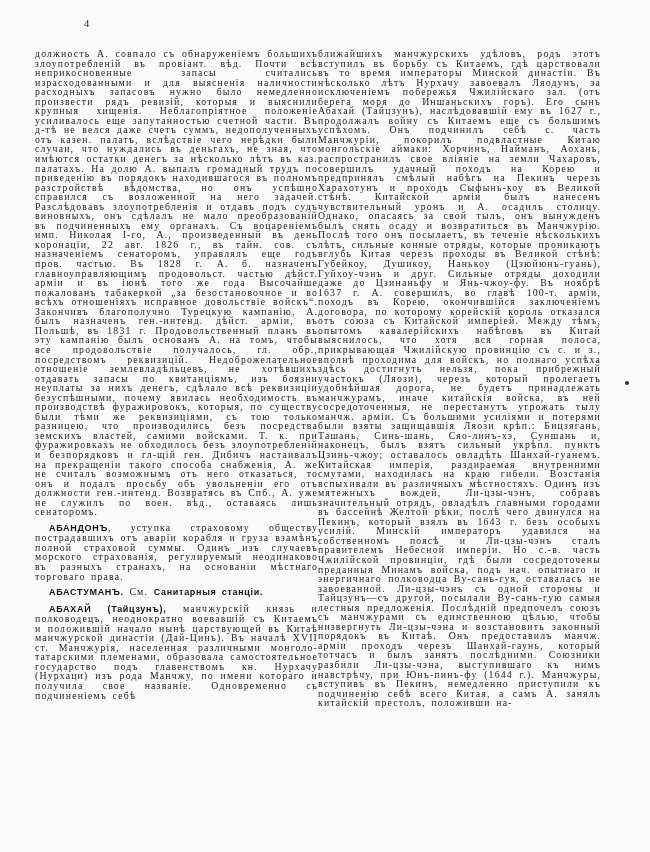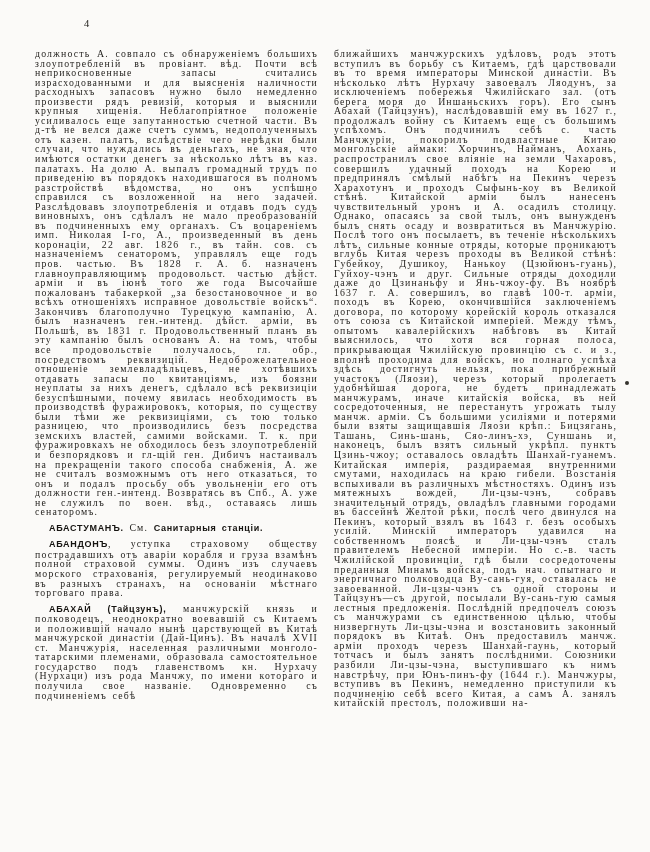--- a/index.html
+++ b/index.html
@@ -25,21 +25,21 @@
     text-align: center;
     font-family: "Liberation Sans", sans-serif;
     font-weight: 700;
     font-size: 12px;
     letter-spacing: 0.4px;
     color: #181613;
   }
   .columns {
     position: absolute; left: 35px; top: 49px;
     width: 582px;
-    display: flex; gap: 16px;
+    display: flex; 
   }
   .col { width: 283px; }
   .body-text {
     margin: 0;
     font-family: "Liberation Serif", serif;
     font-size: 9.8px;
     line-height: 9.55px;
     letter-spacing: 1.15px;
     word-spacing: 2px;
     text-align: justify;
@@ -69,23 +69,23 @@
 <div class="page">
 
   <span class="pagenum">4</span>
 
 
   <div class="columns">
 
     <section class="col">
       <p class="body-text no-indent">должность А. совпало съ обнаруженіемъ большихъ злоупотребленій въ провіант. вѣд. Почти всѣ неприкосновенные запасы считались израсходованными и для выясненія наличности расходныхъ запасовъ нужно было немедленно произвести рядъ ревизій, которыя и выяснили крупныя хищенія. Неблагопріятное положеніе усиливалось еще запутанностью счетной части. Въ д-тѣ не велся даже счетъ суммъ, недополученныхъ отъ казен. палатъ, вслѣдствіе чего нерѣдки были случаи, что нуждались въ деньгахъ, не зная, что имѣются остатки денегъ за нѣсколько лѣтъ въ каз. палатахъ. На долю А. выпалъ громадный трудъ по приведенію въ порядокъ находившагося въ полномъ разстройствѣ вѣдомства, но онъ успѣшно справился съ возложенной на него задачей. Разслѣдовавъ злоупотребленія и отдавъ подъ судъ виновныхъ, онъ сдѣлалъ не мало преобразованій въ подчиненныхъ ему органахъ. Съ воцареніемъ имп. Николая I-го, А., произведенный въ день коронаціи, 22 авг. 1826 г., въ тайн. сов. съ назначеніемъ сенаторомъ, управлялъ еще годъ пров. частью. Въ 1828 г. А. б. назначенъ главноуправляющимъ продовольст. частью дѣйст. арміи и въ іюнѣ того же года Высочайше пожалованъ табакеркой „за безостановочное и во всѣхъ отношеніяхъ исправное довольствіе войскъ“. Закончивъ благополучно Турецкую кампанію, А. былъ назначенъ ген.-интенд. дѣйст. арміи, въ Польшѣ, въ 1831 г. Продовольственный планъ въ эту кампанію былъ основанъ А. на томъ, чтобы все продовольствіе получалось, гл. обр., посредствомъ реквизицій. Недоброжелательное отношеніе землевладѣльцевъ, не хотѣвшихъ отдавать запасы по квитанціямъ, изъ боязни неуплаты за нихъ денегъ, сдѣлало всѣ реквизиціи безуспѣшными, почему явилась необходимость въ производствѣ фуражировокъ, которыя, по существу были тѣми же реквизиціями, съ тою только разницею, что производились безъ посредства земскихъ властей, самими войсками. Т. к. при фуражировкахъ не обходилось безъ злоупотребленій и безпорядковъ и гл-щій ген. Дибичъ настаивалъ на прекращеніи такого способа снабженія, А. же не считалъ возможнымъ отъ него отказаться, то онъ и подалъ просьбу объ увольненіи его отъ должности ген.-интенд. Возвратясь въ Спб., А. уже не служилъ по воен. вѣд., оставаясь лишь сенаторомъ.</p>
 
+      <p class="body-text entry"><span class="hw">АБАНДОНЪ</span><span>, уступка страховому обществу пострадавшихъ отъ аваріи корабля и груза взамѣнъ полной страховой суммы. Одинъ изъ случаевъ морского страхованія, регулируемый неодинаково въ разныхъ странахъ, на основаніи мѣстнаго торговаго права.</span></p>
+
       <p class="body-text entry"><span class="hw">АБАСТУМАНЪ.</span><span> См. </span><span class="hw">Санитарныя станціи.</span></p>
-
-      <p class="body-text entry"><span class="hw">АБАНДОНЪ</span><span>, уступка страховому обществу пострадавшихъ отъ аваріи корабля и груза взамѣнъ полной страховой суммы. Одинъ изъ случаевъ морского страхованія, регулируемый неодинаково въ разныхъ странахъ, на основаніи мѣстнаго торговаго права.</span></p>
 
       <p class="body-text entry"><span class="hw">АБАХАЙ (Тайцзунъ),</span><span> манчжурскій князь и полководецъ, неоднократно воевавшій съ Китаемъ и положившій начало нынѣ царствующей въ Китаѣ манчжурской династіи (Дай-Цинъ). Въ началѣ XVII ст. Манчжурія, населенная различными монголо-татарскими племенами, образовала самостоятельное государство подъ главенствомъ кн. Нурхачу (Нурхаци) изъ рода Манчжу, по имени котораго и получила свое названіе. Одновременно съ подчиненіемъ себѣ</span></p>
     </section>
 
     <section class="col">
       <p class="body-text no-indent">ближайшихъ манчжурскихъ удѣловъ, родъ этотъ вступилъ въ борьбу съ Китаемъ, гдѣ царствовали въ то время императоры Минской династіи. Въ нѣсколько лѣтъ Нурхачу завоевалъ Ляодунъ, за исключеніемъ побережья Чжилійскаго зал. (отъ берега моря до Иншаньскихъ горъ). Его сынъ Абахай (Тайцзунъ), наслѣдовавшій ему въ 1627 г., продолжалъ войну съ Китаемъ еще съ большимъ успѣхомъ. Онъ подчинилъ себѣ с. часть Манчжуріи, покорилъ подвластные Китаю монгольскіе аймаки: Хорчинъ, Найманъ, Аохань, распространилъ свое вліяніе на земли Чахаровъ, совершилъ удачный походъ на Корею и предпринялъ смѣлый набѣгъ на Пекинъ черезъ Харахотунъ и проходъ Сыфынь-коу въ Великой стѣнѣ. Китайской арміи былъ нанесенъ чувствительный уронъ и А. осадилъ столицу. Однако, опасаясь за свой тылъ, онъ вынужденъ былъ снять осаду и возвратиться въ Манчжурію. Послѣ того онъ посылаетъ, въ теченіе нѣсколькихъ лѣтъ, сильные конные отряды, которые проникаютъ вглубь Китая черезъ проходы въ Великой стѣнѣ: Губейкоу, Душикоу, Нанькоу (Цзюйюнъ-гуань), Гуйхоу-чэнъ и друг. Сильные отряды доходили даже до Цзинаньфу и Янь-чжоу-фу. Въ ноябрѣ 1637 г. А. совершилъ, во главѣ 100-т. арміи, походъ въ Корею, окончившійся заключеніемъ договора, по которому корейскій король отказался отъ союза съ Китайской имперіей. Между тѣмъ, опытомъ кавалерійскихъ набѣговъ въ Китай выяснилось, что хотя вся горная полоса, прикрывающая Чжилійскую провинцію съ с. и з., вполнѣ проходима для войскъ, но полнаго успѣха здѣсь достигнуть нельзя, пока прибрежный участокъ (Ляози), черезъ который пролегаетъ удобнѣйшая дорога, не будетъ принадлежать манчжурамъ, иначе китайскія войска, въ ней сосредоточенныя, не перестанутъ угрожать тылу манчж. арміи. Съ большими усиліями и потерями были взяты защищавшія Ляози крѣп.: Бицзягань, Ташань, Синь-шань, Сяо-линъ-хэ, Суншань и, наконецъ, былъ взятъ сильный укрѣпл. пунктъ Цзинь-чжоу; оставалось овладѣть Шанхай-гуанемъ. Китайская имперія, раздираемая внутренними смутами, находилась на краю гибели. Возстанія вспыхивали въ различныхъ мѣстностяхъ. Одинъ изъ мятежныхъ вождей, Ли-цзы-чэнъ, собравъ значительный отрядъ, овладѣлъ главными городами въ бассейнѣ Желтой рѣки, послѣ чего двинулся на Пекинъ, который взялъ въ 1643 г. безъ особыхъ усилій. Минскій императоръ удавился на собственномъ поясѣ и Ли-цзы-чэнъ сталъ правителемъ Небесной имперіи. Но с.-в. часть Чжилійской провинціи, гдѣ были сосредоточены преданныя Минамъ войска, подъ нач. опытнаго и энергичнаго полководца Ву-сань-гуя, оставалась не завоеванной. Ли-цзы-чэнъ съ одной стороны и Тайцзунъ—съ другой, посылали Ву-сань-гую самыя лестныя предложенія. Послѣдній предпочелъ союзъ съ манчжурами съ единственною цѣлью, чтобы низвергнуть Ли-цзы-чэна и возстановить законный порядокъ въ Китаѣ. Онъ предоставилъ манчж. арміи проходъ черезъ Шанхай-гаунь, который тотчасъ и былъ занятъ послѣдними. Союзники разбили Ли-цзы-чэна, выступившаго къ нимъ навстрѣчу, при Юнъ-пинъ-фу (1644 г.). Манчжуры, вступивъ въ Пекинъ, немедленно приступили къ подчиненію себѣ всего Китая, а самъ А. занялъ китайскій престолъ, положивши на-</p>
     </section>
 
   </div>
 

